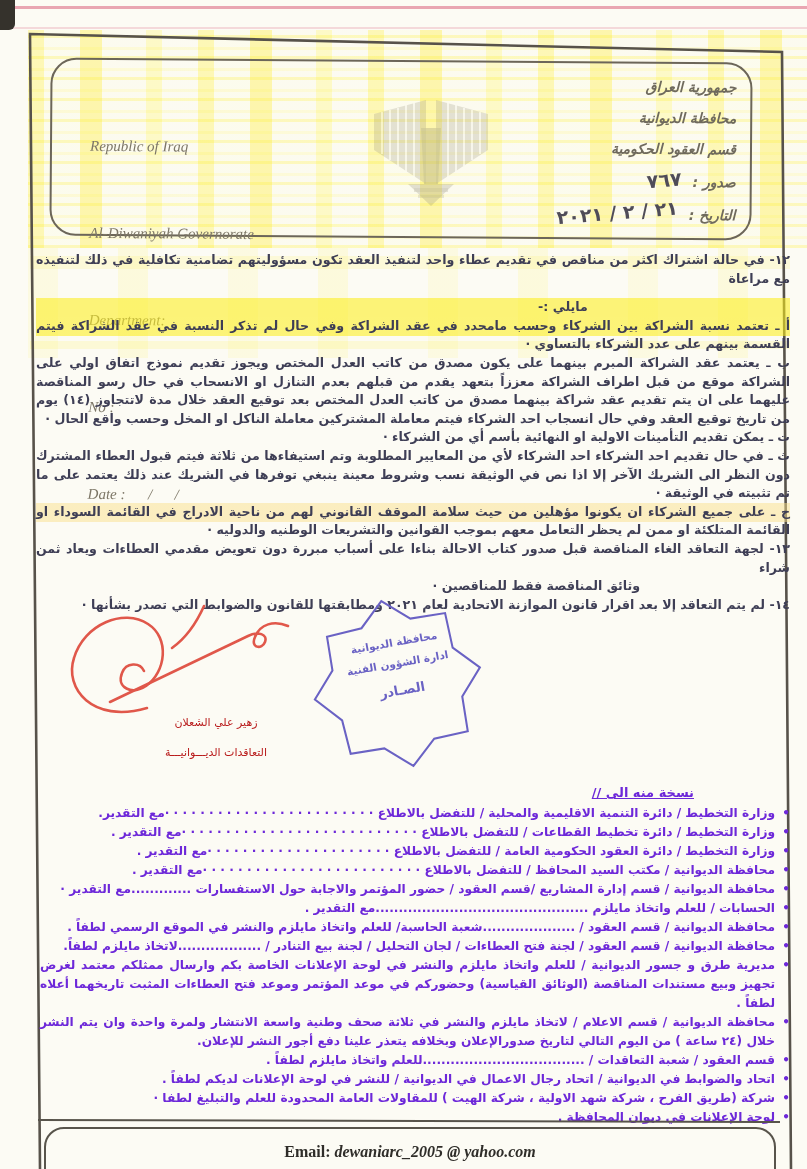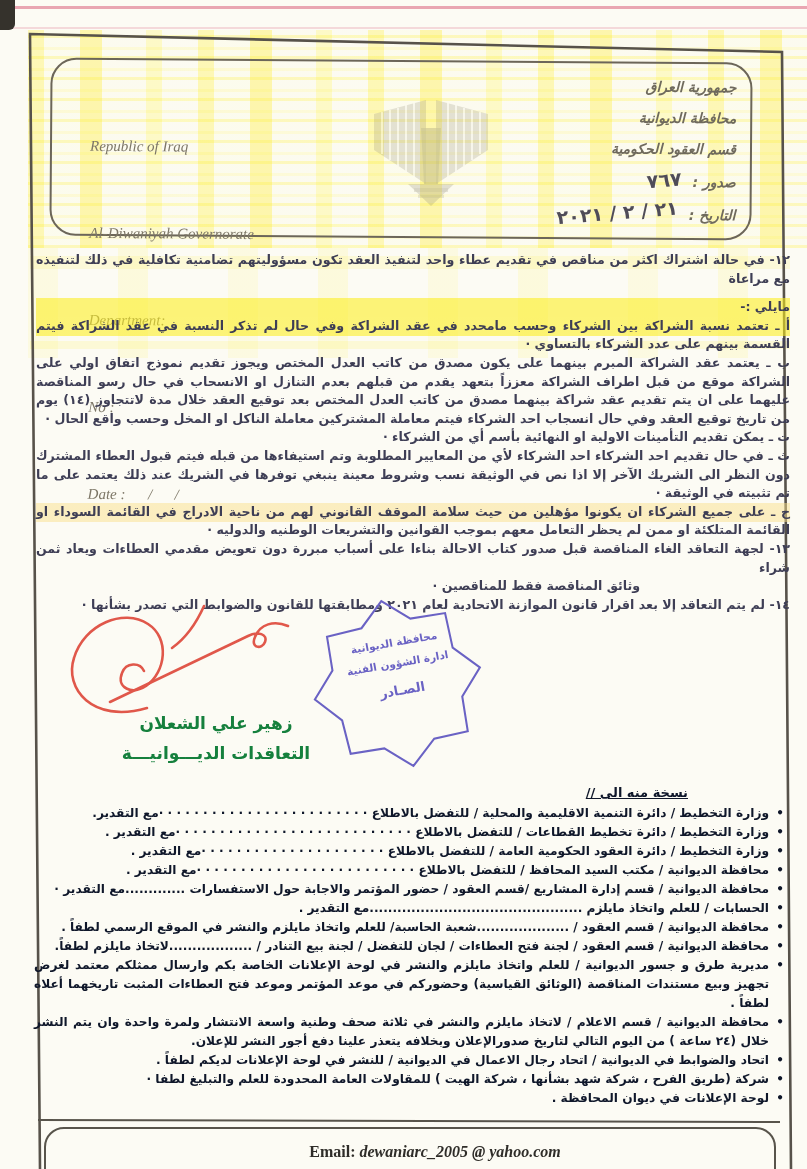--- a/index.html
+++ b/index.html
@@ -51,57 +51,57 @@
     display:inline-block;font-style:normal;font-weight:700;font-size:19px;
     color:#4f4c58;transform:rotate(-5deg);margin-right:6px;letter-spacing:1px;
   }
   .emblem{position:absolute;left:366px;top:92px;}
   
   .body-text{
     position:absolute;left:36px;top:251px;width:754px;direction:rtl;
     font-size:12.6px;font-weight:700;color:#3e3e55;line-height:18.6px;
   }
   .bp{text-align:justify;margin:0;}
-  .cont-center{text-align:right;padding-left:300px;margin-top:10px;}
+  .cont-center{text-align:center;padding-left:300px;margin-top:10px;}
   .hl-strong{background:rgba(252,238,30,.58);}
   .hl-first{background:linear-gradient(to bottom, rgba(252,238,30,.58) 0 19px, rgba(0,0,0,0) 19px);}
   .hl-first-pale{background:linear-gradient(to bottom, rgba(250,224,140,.5) 0 19px, rgba(0,0,0,0) 19px);}
   .indent-r{padding-right:150px;text-align:right;}
   
   .sig{position:absolute;left:52px;top:596px;}
   .stamp{position:absolute;left:310px;top:596px;transform:rotate(-4deg);}
   .stamp-text{position:absolute;left:0;top:0;width:175px;text-align:center;direction:rtl;
     color:#6a62c4;transform:rotate(-6deg);}
   .stamp-text .l1{margin-top:40px;font-size:10.5px;font-weight:600;}
   .stamp-text .l2{margin-top:9px;font-size:10.5px;font-weight:600;}
   .stamp-text .l3{margin-top:14px;font-size:13px;font-weight:800;letter-spacing:2px;}
   .name-block{
     position:absolute;left:88px;top:708px;width:256px;text-align:center;direction:rtl;
-    font-size:17px;font-weight:700;color:#15803d;line-height:30px;
-  }
-  
-  .dist{position:absolute;left:34px;top:785px;width:758px;direction:rtl;color:#0f172a;}
+    font-size:11px;font-weight:400;color:#b91c1c;line-height:30px;
+  }
+  
+  .dist{position:absolute;left:40px;top:785px;width:758px;direction:rtl;color:#6d28d9;}
   .dist-head{
     font-size:13px;font-weight:800;text-decoration:underline;margin:0 104px 4px 0;width:fit-content;
   }
   ul.dist-list{list-style:none;margin:0;padding:0 6px 9px 0;}
   ul.dist-list li{
     position:relative;padding-right:17px;font-size:12.2px;font-weight:700;
     line-height:19px;text-align:justify;
   }
   ul.dist-list li::before{content:"•";position:absolute;right:2px;top:0;font-size:12px;}
   
   .footer-line{position:absolute;left:38px;top:1120px;width:742px;height:2px;background:#58544b;transform:rotate(.15deg);}
   .footer-box{
     position:absolute;left:44px;top:1127px;width:728px;height:80px;
     border:2px solid #58544b;border-radius:20px;
   }
   .email{
     position:absolute;left:0;top:14px;width:100%;text-align:center;
-    font-family:"Liberation Serif",serif;font-size:16px;font-weight:700;color:#2f2d29;padding-left:25px;
+    font-family:"Liberation Serif",serif;font-size:16px;font-weight:700;color:#2f2d29;
   }
   .email .addr{font-style:italic;}
 </style>
 </head>
 <body>
 
 <div class="canvas">
 
   <div class="pink-line"></div>
   <div class="pink-line2"></div>
@@ -160,21 +160,21 @@
       <line x1="82" y1="11" x2="82" y2="86"></line>
     </g>
   </svg>
 
   <div class="body-text">
       <div class="bp">١٢- في حالة اشتراك اكثر من مناقص في تقديم عطاء واحد لتنفيذ العقد تكون مسؤوليتهم تضامنية تكافلية في ذلك لتنفيذه مع مراعاة</div>
       <div class="bp cont-center hl-strong">مايلي :-</div>
       <div class="bp hl-first">أ ـ تعتمد نسبة الشراكة بين الشركاء وحسب مامحدد في عقد الشراكة وفي حال لم تذكر النسبة في عقد الشراكة فيتم القسمة بينهم على عدد الشركاء بالتساوي ·</div>
       <div class="bp">ب ـ يعتمد عقد الشراكة المبرم بينهما على يكون مصدق من كاتب العدل المختص ويجوز تقديم نموذج اتفاق اولي على الشراكة موقع من قبل اطراف الشراكة معززاً بتعهد يقدم من قبلهم بعدم التنازل او الانسحاب في حال رسو المناقصة عليهما على ان يتم تقديم عقد شراكة بينهما مصدق من كاتب العدل المختص بعد توقيع العقد خلال مدة لاتتجاوز (١٤) يوم من تاريخ توقيع العقد وفي حال انسجاب احد الشركاء فيتم معاملة المشتركين معاملة الناكل او المخل وحسب واقع الحال ·</div>
       <div class="bp">ت ـ يمكن تقديم التأمينات الاولية او النهائية بأسم أي من الشركاء ·</div>
-      <div class="bp">ث ـ في حال تقديم احد الشركاء احد الشركاء لأي من المعايير المطلوبة وتم استيفاءها من قبله فيتم قبول العطاء المشترك دون النظر الى الشريك الآخر إلا اذا نص في الوثيقة نسب وشروط معينة ينبغي توفرها في الشريك عند ذلك يعتمد على ما تم تثبيته في الوثيقة ·</div>
+      <div class="bp">ث ـ في حال تقديم احد الشركاء احد الشركاء لأي من المعايير المطلوبة وتم استيفاءها من ثلاثة فيتم قبول العطاء المشترك دون النظر الى الشريك الآخر إلا اذا نص في الوثيقة نسب وشروط معينة ينبغي توفرها في الشريك عند ذلك يعتمد على ما تم تثبيته في الوثيقة ·</div>
       <div class="bp hl-first-pale">ح ـ على جميع الشركاء ان يكونوا مؤهلين من حيث سلامة الموقف القانوني لهم من ناحية الادراج في القائمة السوداء او القائمة المتلكئة او ممن لم يحظر التعامل معهم بموجب القوانين والتشريعات الوطنيه والدوليه ·</div>
       <div class="bp">١٣- لجهة التعاقد الغاء المناقصة قبل صدور كتاب الاحالة بناءا على أسباب مبررة دون تعويض مقدمي العطاءات ويعاد ثمن شراء</div>
       <div class="bp indent-r">وثائق المناقصة  فقط للمناقصين ·</div>
       <div class="bp">١٤- لم يتم التعاقد إلا بعد اقرار قانون الموازنة الاتحادية لعام ٢٠٢١ ومطابقتها للقانون والضوابط التي تصدر بشأنها ·</div>
     </div>
 
   <svg class="sig" width="270" height="135" viewBox="0 0 270 135">
     <g fill="none" stroke="#de4a3c" stroke-width="2.6" stroke-linecap="round" opacity=".92">
       <path d="M95,112 C40,128 12,92 22,62 C32,28 72,12 96,28 C118,42 114,76 94,90 C80,99 64,92 70,77 C74,66 88,66 92,75"></path>
       <path d="M58,106 L196,40 C206,35 216,38 213,46 C210,54 198,52 203,41 C208,28 222,24 236,30"></path>
@@ -201,25 +201,26 @@
   <div class="dist">
     <div class="dist-head">نسخة منه الى //</div>
     <ul class="dist-list">
         <li>وزارة التخطيط / دائرة التنمية الاقليمية والمحلية / للتفضل بالاطلاع · · · · · · · · · · · · · · · · · · · · · · · ·مع التقدير.</li>
         <li>وزارة التخطيط / دائرة تخطيط القطاعات / للتفضل بالاطلاع · · · · · · · · · · · · · · · · · · · · · · · · · · ·مع التقدير .</li>
         <li>وزارة التخطيط / دائرة العقود الحكومية العامة / للتفضل بالاطلاع · · · · · · · · · · · · · · · · · · · · ·مع التقدير .</li>
         <li>محافظة الديوانية / مكتب السيد المحافظ / للتفضل بالاطلاع · · · · · · · · · · · · · · · · · · · · · · · · ·مع التقدير .</li>
         <li>محافظة الديوانية / قسم إدارة المشاريع /قسم العقود / حضور المؤتمر والاجابة حول الاستفسارات .............مع التقدير ·</li>
         <li>الحسابات / للعلم واتخاذ مايلزم ..............................................مع التقدير .</li>
         <li>محافظة الديوانية / قسم العقود / ....................شعبة الحاسبة/ للعلم واتخاذ مايلزم والنشر في الموقع الرسمي لطفاً .</li>
-        <li>محافظة الديوانية / قسم العقود / لجنة فتح العطاءات / لجان للتفضل / لجنة بيع التنادر / ..................لاتخاذ مايلزم لطفاً.</li>
+        <li>محافظة الديوانية / قسم العقود / لجنة فتح العطاءات / لجان التحليل / لجنة بيع التنادر / ..................لاتخاذ مايلزم لطفاً.</li>
         <li>مديرية طرق و جسور الديوانية / للعلم واتخاذ مايلزم والنشر في لوحة الإعلانات الخاصة بكم وارسال ممثلكم معتمد لغرض تجهيز وبيع مستندات المناقصة (الوثائق القياسية) وحضوركم في موعد المؤتمر وموعد فتح العطاءات المثبت تاريخهما أعلاه لطفاً .</li>
         <li>محافظة الديوانية / قسم الاعلام / لاتخاذ مايلزم والنشر في ثلاثة صحف وطنية واسعة الانتشار ولمرة واحدة وان يتم النشر خلال (٢٤ ساعة ) من اليوم التالي لتاريخ صدورالإعلان وبخلافه يتعذر علينا دفع أجور النشر للإعلان.</li>
+        <li>قسم العقود / شعبة التعاقدات / ...................................للعلم واتخاذ مايلزم لطفاً .</li>
         <li>اتحاد والضوابط في الديوانية / اتحاد رجال الاعمال في الديوانية / للنشر في لوحة الإعلانات لديكم لطفاً .</li>
-        <li>شركة (طريق الفرح ، شركة شهد بشأنها ، شركة الهيت ) للمقاولات العامة المحدودة للعلم والتبليغ لطفا ·</li>
+        <li>شركة (طريق الفرح ، شركة شهد الاولية ، شركة الهيت ) للمقاولات العامة المحدودة للعلم والتبليغ لطفا ·</li>
         <li>لوحة الإعلانات في ديوان المحافظة .</li>
       </ul>
   </div>
 
   <div class="footer-line"></div>
   <div class="footer-box">
     <div class="email">
       <span>Email:</span>
       <span class="addr">dewaniarc_2005 @ yahoo.com</span>
     </div>

